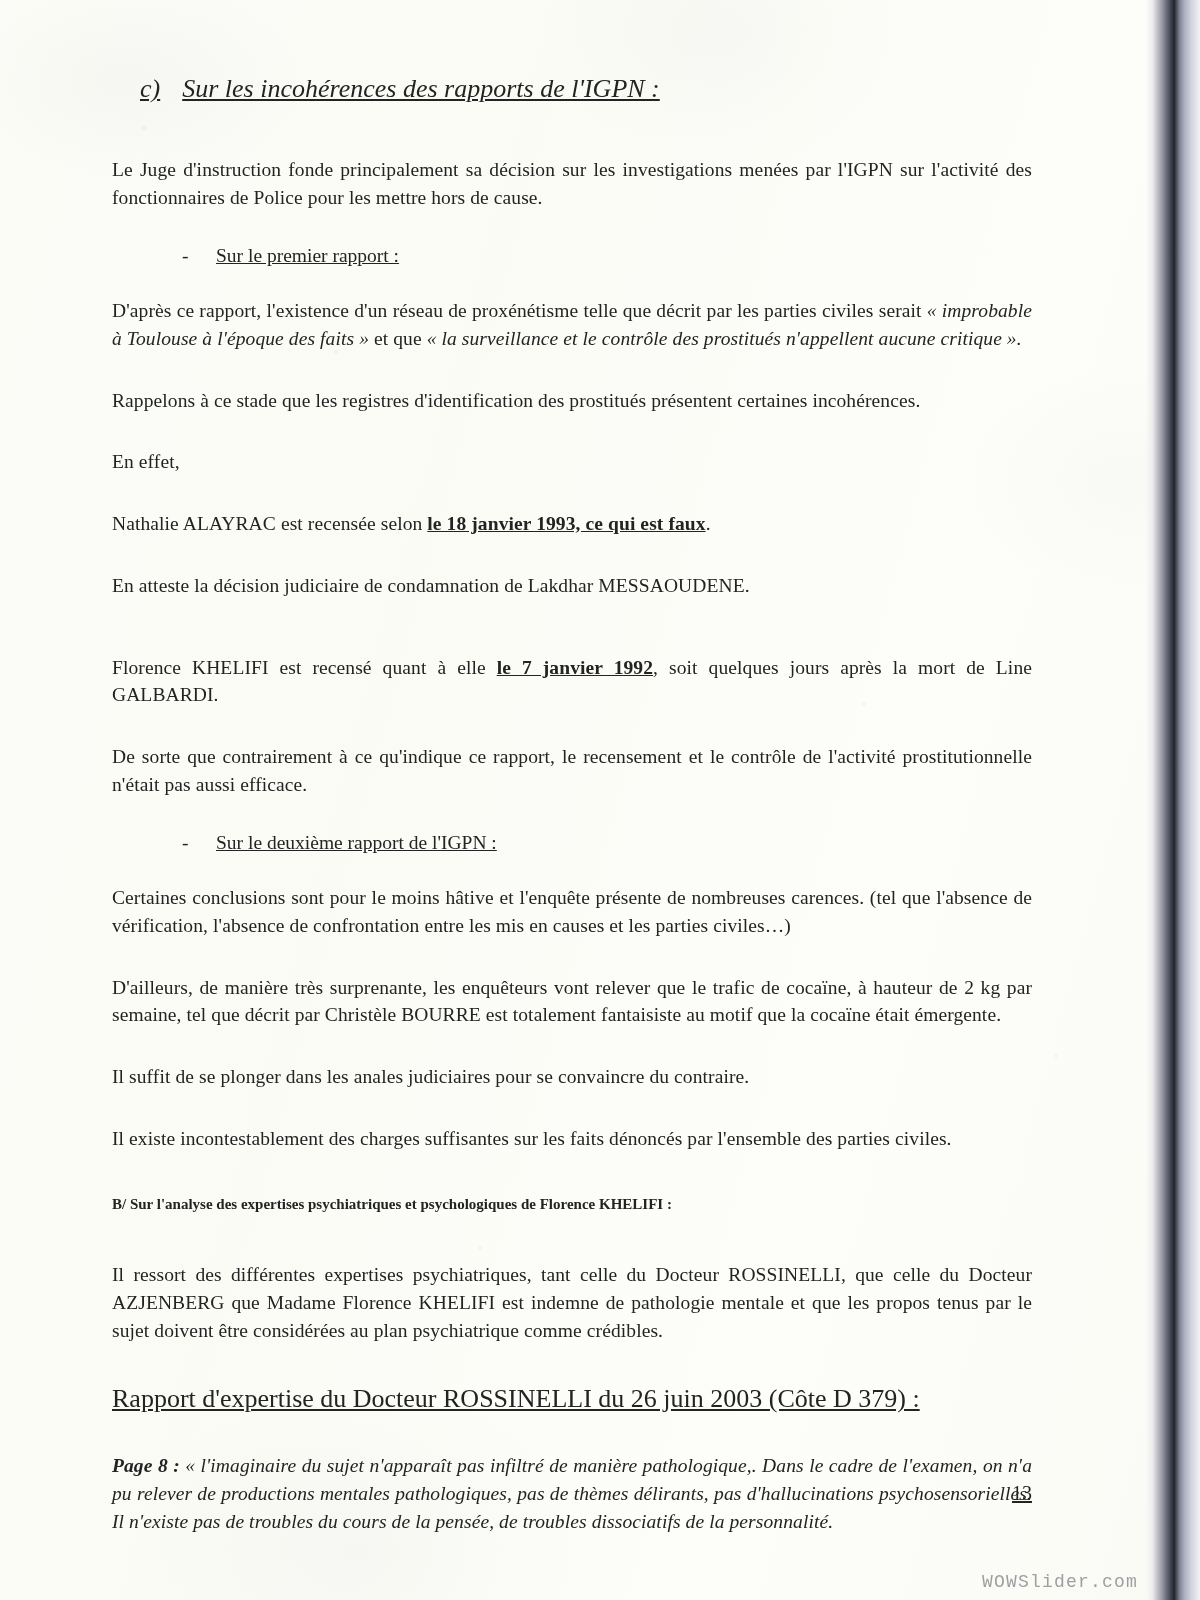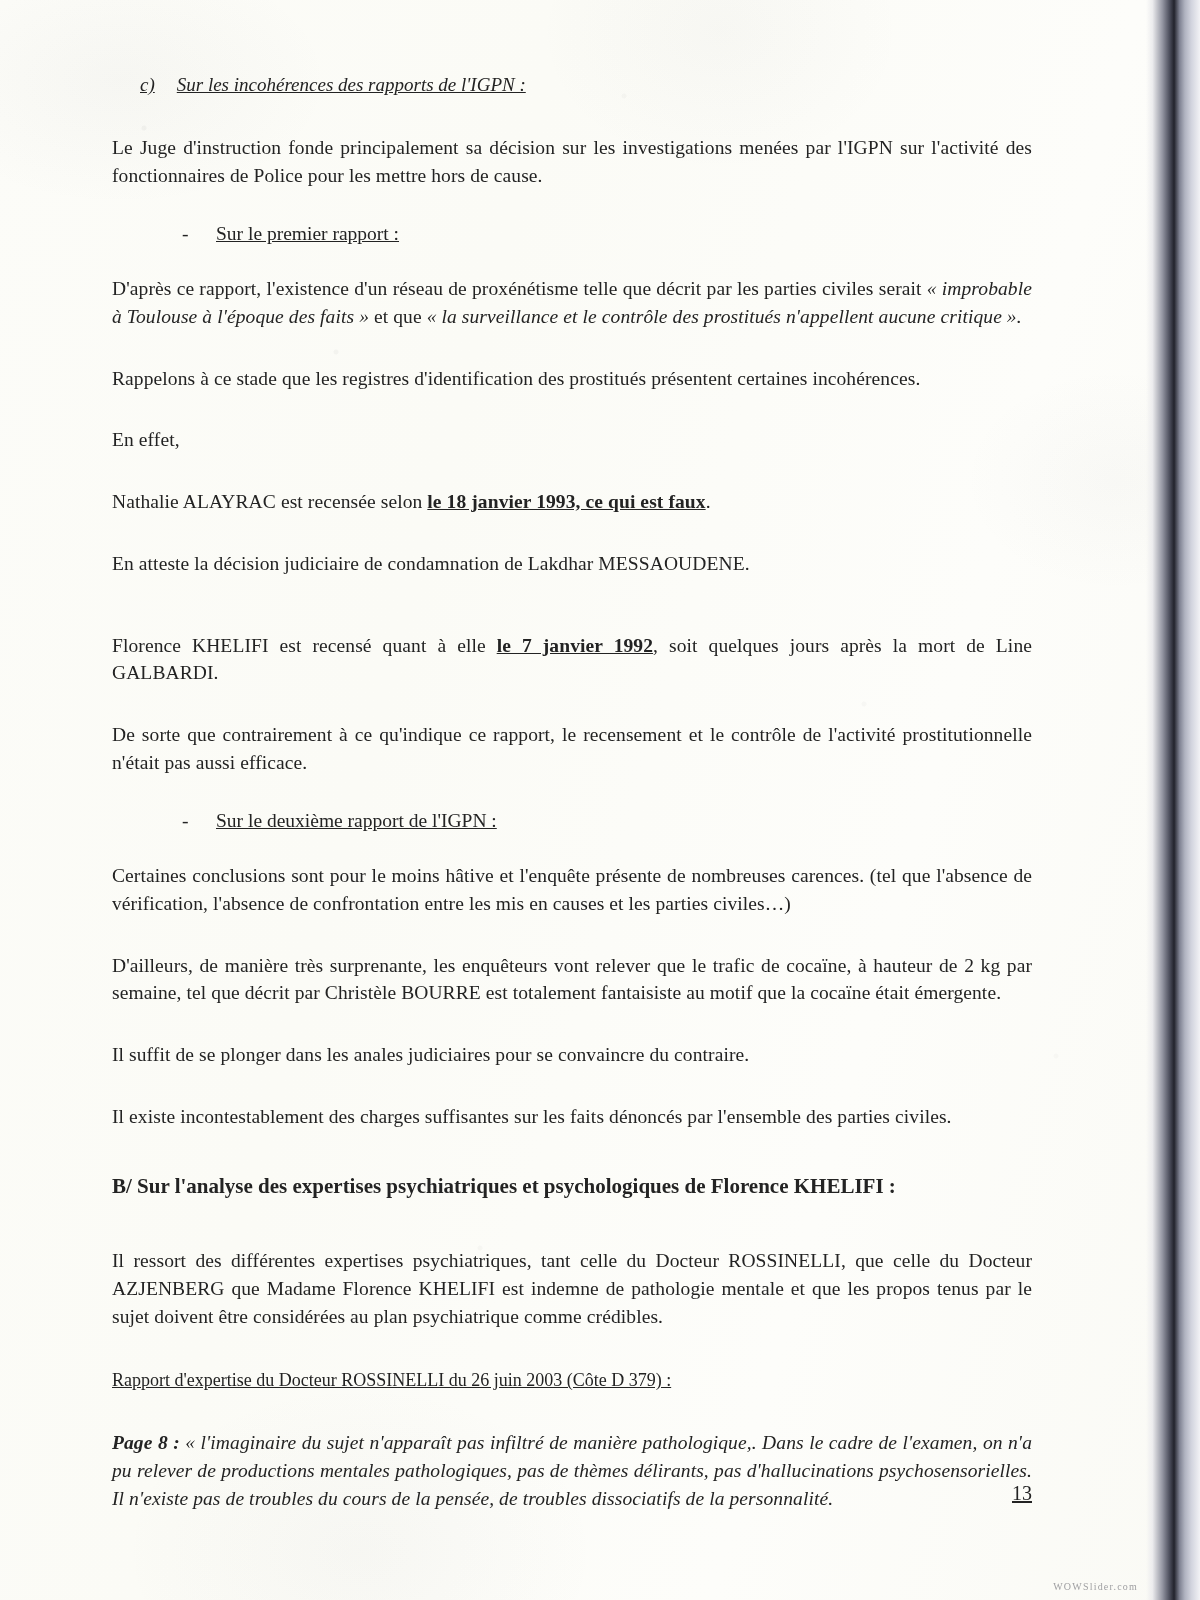--- a/index.html
+++ b/index.html
@@ -72,71 +72,71 @@
     line-height: 1.42;
     text-align: justify;
     text-justify: inter-word;
     letter-spacing: 0.1px;
   }
   .blk-lg { margin-bottom: 34px; }
 
   .heading-c {
     font-style: italic;
     text-decoration: underline;
-    font-size: 19px;
+    font-size: 26px;
     margin-left: 28px;
-    margin-bottom: 38px;
+    margin-bottom: 52px;
     display: inline-block;
     text-align: left;
   }
   .heading-c .label { margin-right: 22px; }
 
   .sub-head {
     margin-left: 70px;
     margin-bottom: 30px;
     font-size: 19.5px;
     text-align: left;
   }
   .sub-head .dash {
     display: inline-block;
     width: 34px;
   }
   .sub-head .txt { text-decoration: underline; font-family: Liberation Serif, serif; }
 
   .bold-head {
     font-weight: bold;
-    font-size: 21px;
+    font-size: 15px;
     text-align: left;
     margin-bottom: 48px;
   }
   .under-head {
     text-decoration: underline;
-    font-size: 18px;
+    font-size: 26px;
     text-align: left;
     margin-bottom: 28px;
   }
   em, .it { font-style: italic; }
   .bu { font-weight: bold; text-decoration: underline; }
   .b { font-weight: bold; font-style: italic; }
 
   .page-number {
     position: absolute;
     left: 112px;
     top: 1482px;
     width: 920px;
     text-align: right;
     font-size: 20px;
     text-decoration: underline;
   }
   .watermark {
     position: absolute;
     right: 62px;
     bottom: 8px;
-    font-family: Liberation Serif, serif;
-    font-size: 10px;
+    font-family: Liberation Mono, monospace;
+    font-size: 18px;
     letter-spacing: 1.2px;
     color: #8f8f93;
     opacity: 0.85;
     user-select: none;
   }
   
   .ink { filter: blur(0.18px); }
 </style>
 </head>
 <body>

